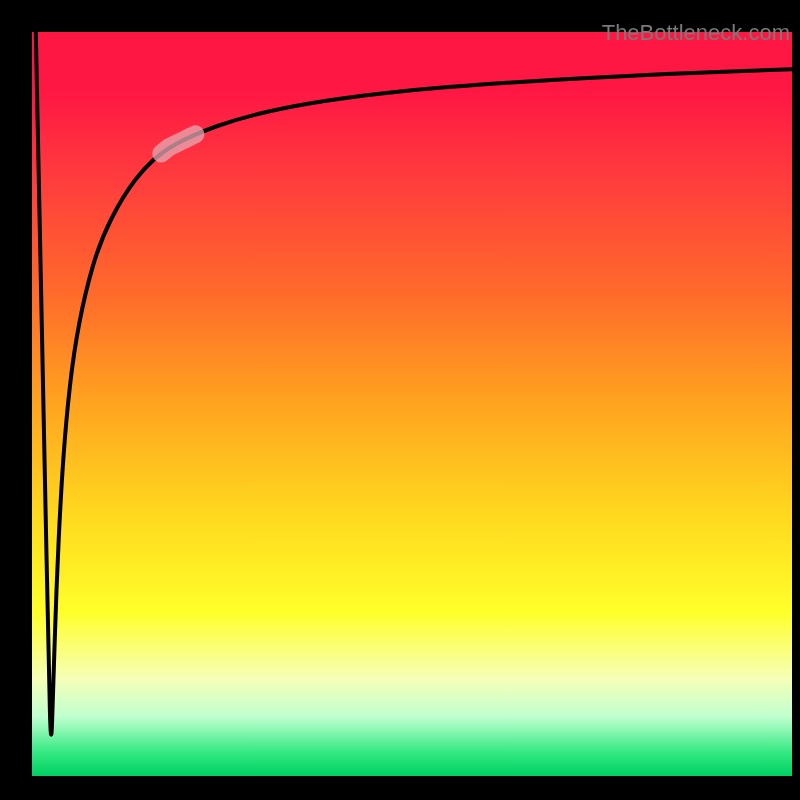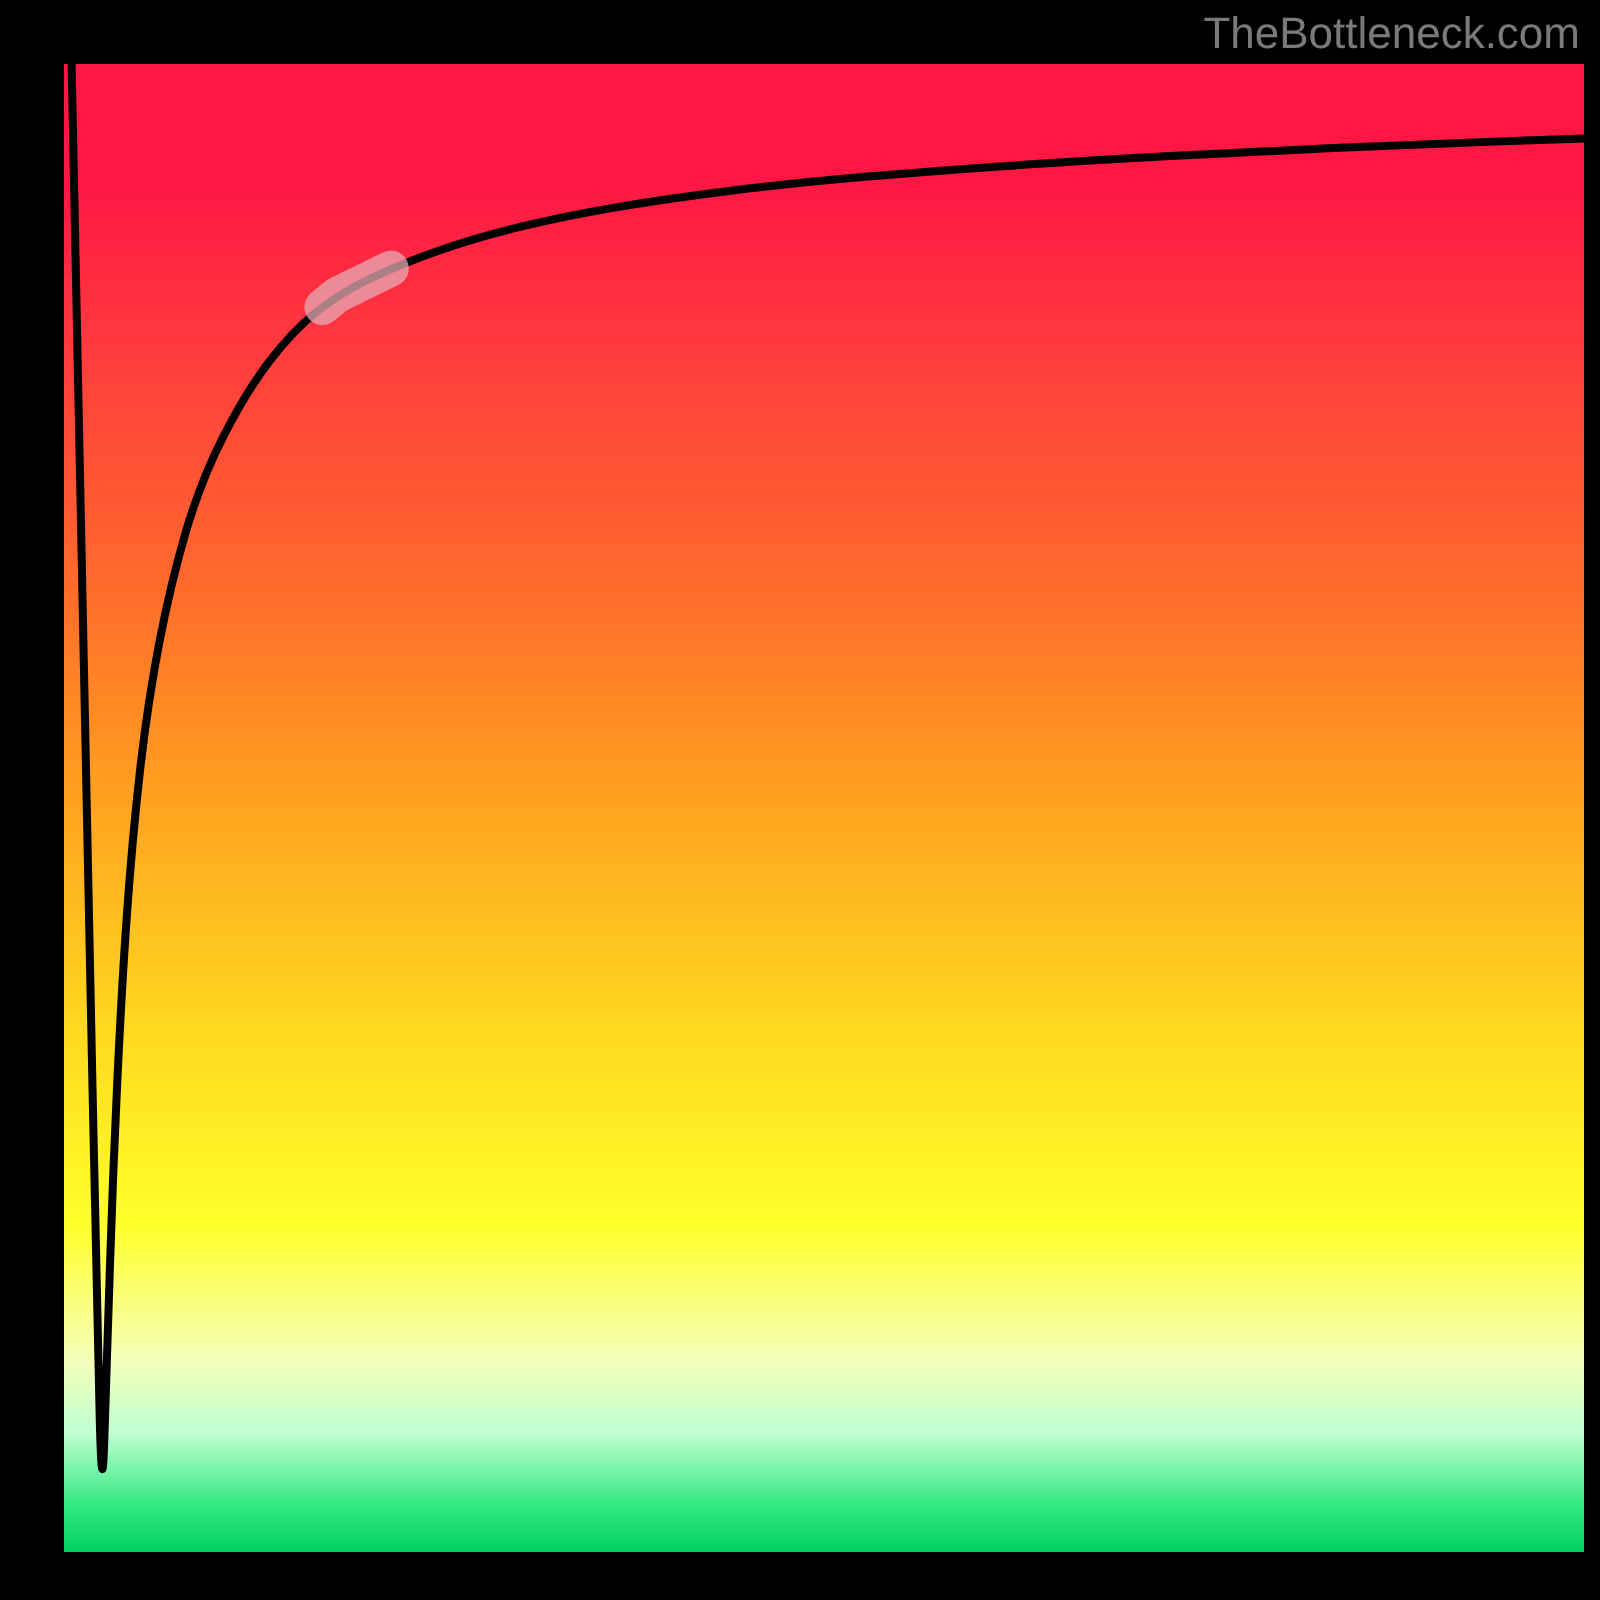--- a/index.html
+++ b/index.html
@@ -11,21 +11,21 @@
   overflow: hidden;
   font-family: Arial, sans-serif;
 }
 .chart-container {
   position: relative;
   width: 800px;
   height: 800px;
 }
 .watermark {
   position: absolute;
-  top: 4px;
+  top: 20px;
   right: 10px;
   color: #7a7a7a;
   font-size: 22px;
   font-weight: 500;
   z-index: 10;
 }
 svg {
   display: block;
 }
 </style>

